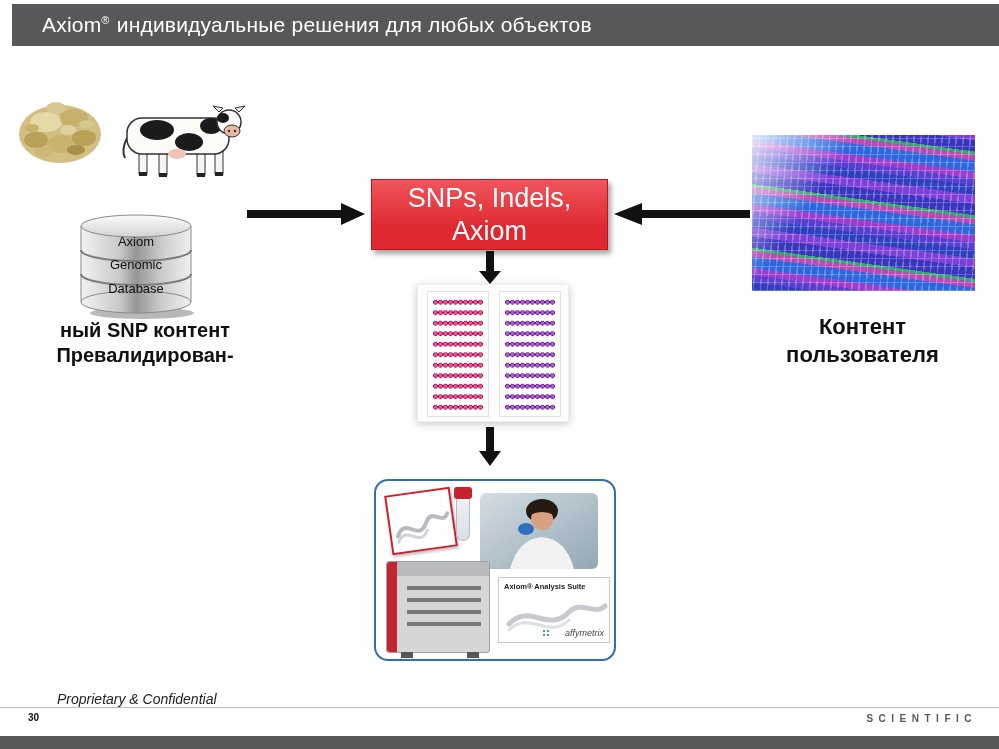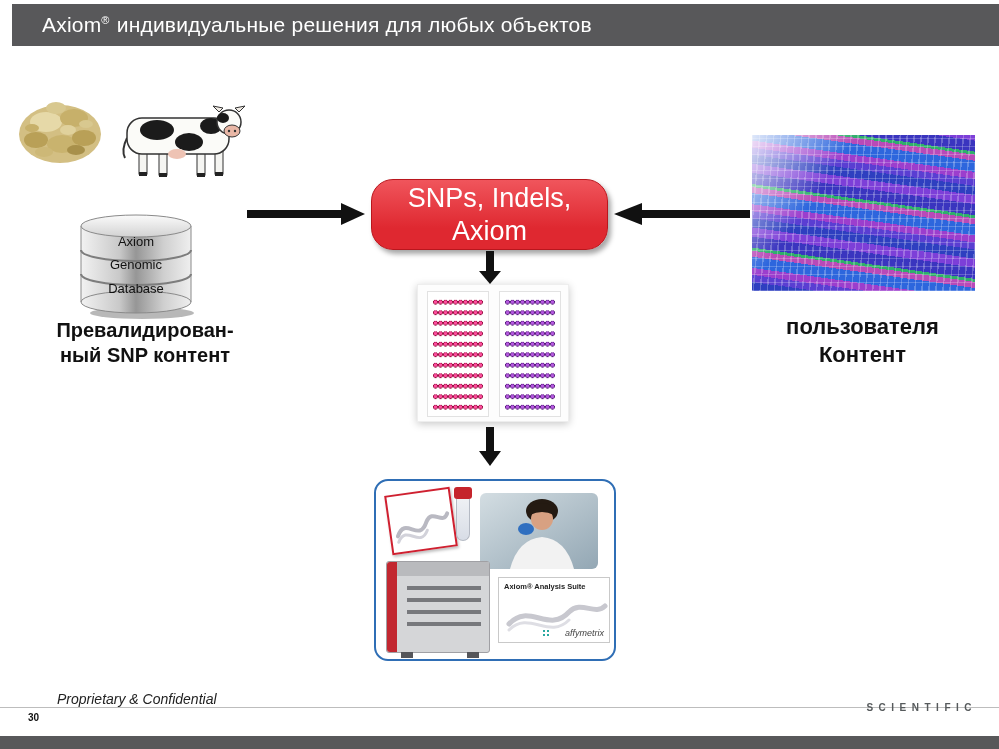--- a/index.html
+++ b/index.html
@@ -16,21 +16,21 @@
   
   .wheat { position:absolute; left:16px; top:92px; }
   .cow { position:absolute; left:115px; top:98px; }
   .database { position:absolute; left:72px; top:208px; }
   .left-caption { position:absolute; left:28px; top:318px; width:234px; text-align:center;
     font-size:20px; font-weight:bold; color:#111; line-height:1.25; }
 
   
   .red-box { position:absolute; left:371px; top:179px; width:237px; height:71px;
     background:linear-gradient(#f0555c, #df2830 70%); border:1px solid #b9161d;
-    border-radius:22px; box-shadow:3px 4px 5px rgba(0,0,0,.35);
+    border-radius:0; box-shadow:3px 4px 5px rgba(0,0,0,.35);
     color:#fff; font-size:27px; display:flex; flex-direction:column;
     align-items:center; justify-content:center; line-height:1.2; }
 
   
   .arrow { position:absolute; }
   .arrow-left-pos { left:247px; top:201px; }
   .arrow-right-pos { left:612px; top:201px; }
   .arrow-down1 { left:477px; top:251px; }
   .arrow-down2 { left:477px; top:427px; }
 
@@ -92,21 +92,21 @@
       radial-gradient(circle at 6px 2px, #2aa8a0 1px, rgba(0,0,0,0) 1.4px),
       radial-gradient(circle at 2px 6px, #2aa8a0 1px, rgba(0,0,0,0) 1.4px),
       radial-gradient(circle at 6px 6px, #2aa8a0 1px, rgba(0,0,0,0) 1.4px); }
 
   
   .footer-line { position:absolute; left:0; right:0; top:707px; height:1px; background:#bdbdbd; }
   .page-number { position:absolute; left:28px; top:712px; font-size:10px; font-weight:bold; color:#111; }
   .confidential { position:absolute; left:57px; top:691px; font-size:14px; font-style:italic; color:#222; }
   .brand { position:absolute; right:22px; top:700px; text-align:center; }
   .brand-name { font-size:23px; font-weight:800; color:#e42313; line-height:1; letter-spacing:-.5px; }
-  .brand-sub { margin-top:2px; font-size:10px; font-weight:bold; letter-spacing:5.5px; color:#565a5c; }
+  .brand-sub { margin-top:13px; font-size:10px; font-weight:bold; letter-spacing:5.5px; color:#565a5c; }
   .bottom-bar { position:absolute; left:0; right:0; bottom:0; height:13px; background:#58585a; }
 </style>
 </head>
 <body>
 
 <div class="slide">
 
   <div class="header-bar">
     <span><span>Axiom</span><sup>®</sup><span> индивидуальные решения для любых объектов</span></span>
   </div>
@@ -170,43 +170,43 @@
     <path d="M9,18 V94 M119,18 V94" stroke="#8a8a8a" fill="none"></path>
     <path d="M9,42 a55,11 0 0 0 110,0" fill="none" stroke="#7d7d7d" stroke-width="2"></path>
     <path d="M9,66 a55,11 0 0 0 110,0" fill="none" stroke="#7d7d7d" stroke-width="2"></path>
     <ellipse cx="64" cy="18" rx="55" ry="11" fill="url(#cylt)" stroke="#8a8a8a"></ellipse>
     <text x="64" y="38" text-anchor="middle" font-size="13" fill="#111">Axiom</text>
     <text x="64" y="61" text-anchor="middle" font-size="13" fill="#111">Genomic</text>
     <text x="64" y="85" text-anchor="middle" font-size="13" fill="#111">Database</text>
   </svg>
 
   <div class="left-caption">
+    <div>ный SNP контент</div>
     <div>Превалидирован-</div>
-    <div>ный SNP контент</div>
   </div>
 
   <svg class="arrow arrow-left-pos" width="120" height="26" viewBox="0 0 120 26">
     <rect x="0" y="9" width="94" height="8" fill="#111"></rect>
     <polygon points="94,2 94,24 118,13" fill="#111"></polygon>
   </svg>
   <svg class="arrow arrow-right-pos" width="140" height="26" viewBox="0 0 140 26">
     <rect x="28" y="9" width="110" height="8" fill="#111"></rect>
     <polygon points="30,2 30,24 2,13" fill="#111"></polygon>
   </svg>
 
   <div class="red-box">
     <div>SNPs, Indels,</div>
     <div>Axiom</div>
   </div>
 
   <div class="seq"></div>
 
   <div class="right-caption">
+    <div>Контент</div>
     <div>пользователя</div>
-    <div>Контент</div>
   </div>
 
   <svg class="arrow arrow-down1" width="26" height="34" viewBox="0 0 26 34">
     <rect x="9" y="0" width="8" height="20" fill="#111"></rect>
     <polygon points="2,20 24,20 13,33" fill="#111"></polygon>
   </svg>
 
   <div class="plates">
     <div class="plate p-left">
         <div class="dots"></div>

